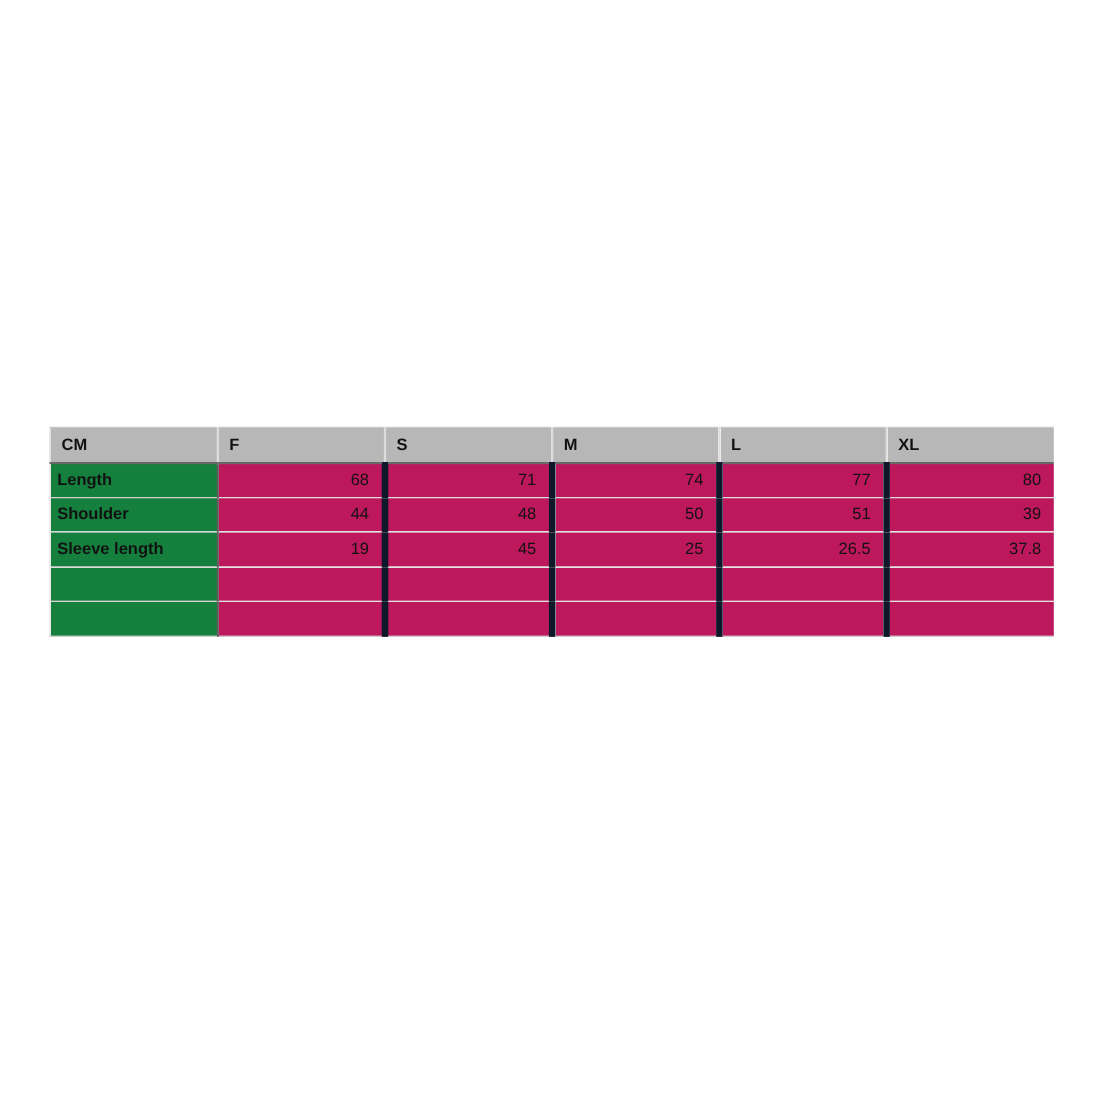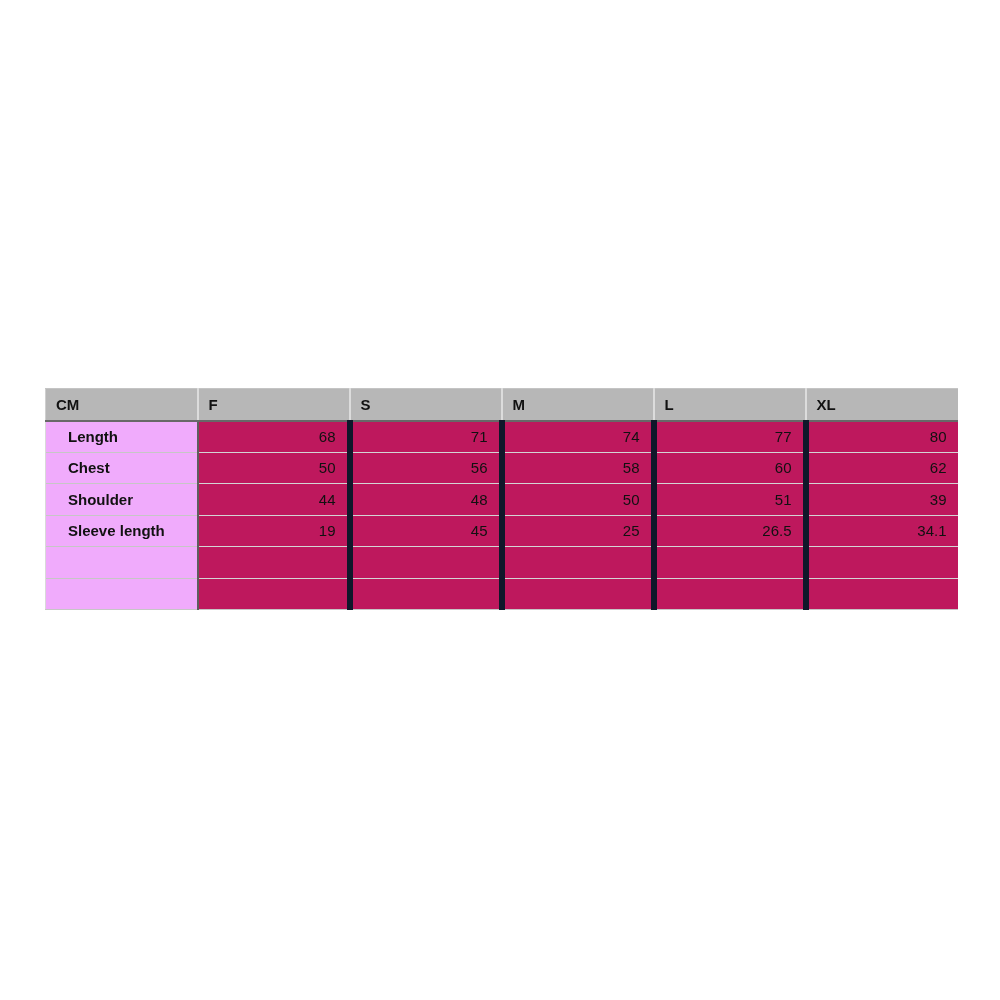--- a/index.html
+++ b/index.html
@@ -41,24 +41,24 @@
   thead th:first-child { border-left: 1px solid #cfcfcf; }
 
   
   tbody td {
     height: 31.5px;
     vertical-align: middle;
     white-space: nowrap;
     overflow: hidden;
   }
   td.rowlabel {
-    background: #f0abfc;
+    background: #15803d;
     font-weight: 700;
     text-align: left;
-    padding: 0 8px 0 22px;
+    padding: 0 8px 0 6px;
     border-right: 2px solid #5e5e5e;
     border-top: 1px solid #c6c6c6;
     border-left: 1px solid #d9d9d9;
   }
   td.num {
     background: #be185d;
     font-weight: 400;
     text-align: right;
     padding: 0 11px 0 8px;
     border-top: 1px solid #d4d4d4;
@@ -94,42 +94,34 @@
     <tbody>
       <tr>
         <td class="rowlabel">Length</td>
         <td class="num">68</td>
         <td class="num">71</td>
         <td class="num">74</td>
         <td class="num">77</td>
         <td class="num">80</td>
       </tr>
       <tr>
-        <td class="rowlabel">Chest</td>
-        <td class="num">50</td>
-        <td class="num">56</td>
-        <td class="num">58</td>
-        <td class="num">60</td>
-        <td class="num">62</td>
-      </tr>
-      <tr>
         <td class="rowlabel">Shoulder</td>
         <td class="num">44</td>
         <td class="num">48</td>
         <td class="num">50</td>
         <td class="num">51</td>
         <td class="num">39</td>
       </tr>
       <tr>
         <td class="rowlabel">Sleeve length</td>
         <td class="num">19</td>
         <td class="num">45</td>
         <td class="num">25</td>
         <td class="num">26.5</td>
-        <td class="num">34.1</td>
+        <td class="num">37.8</td>
       </tr>
       <tr>
         <td class="rowlabel"></td>
         <td class="num"></td>
         <td class="num"></td>
         <td class="num"></td>
         <td class="num"></td>
         <td class="num"></td>
       </tr>
       <tr>

